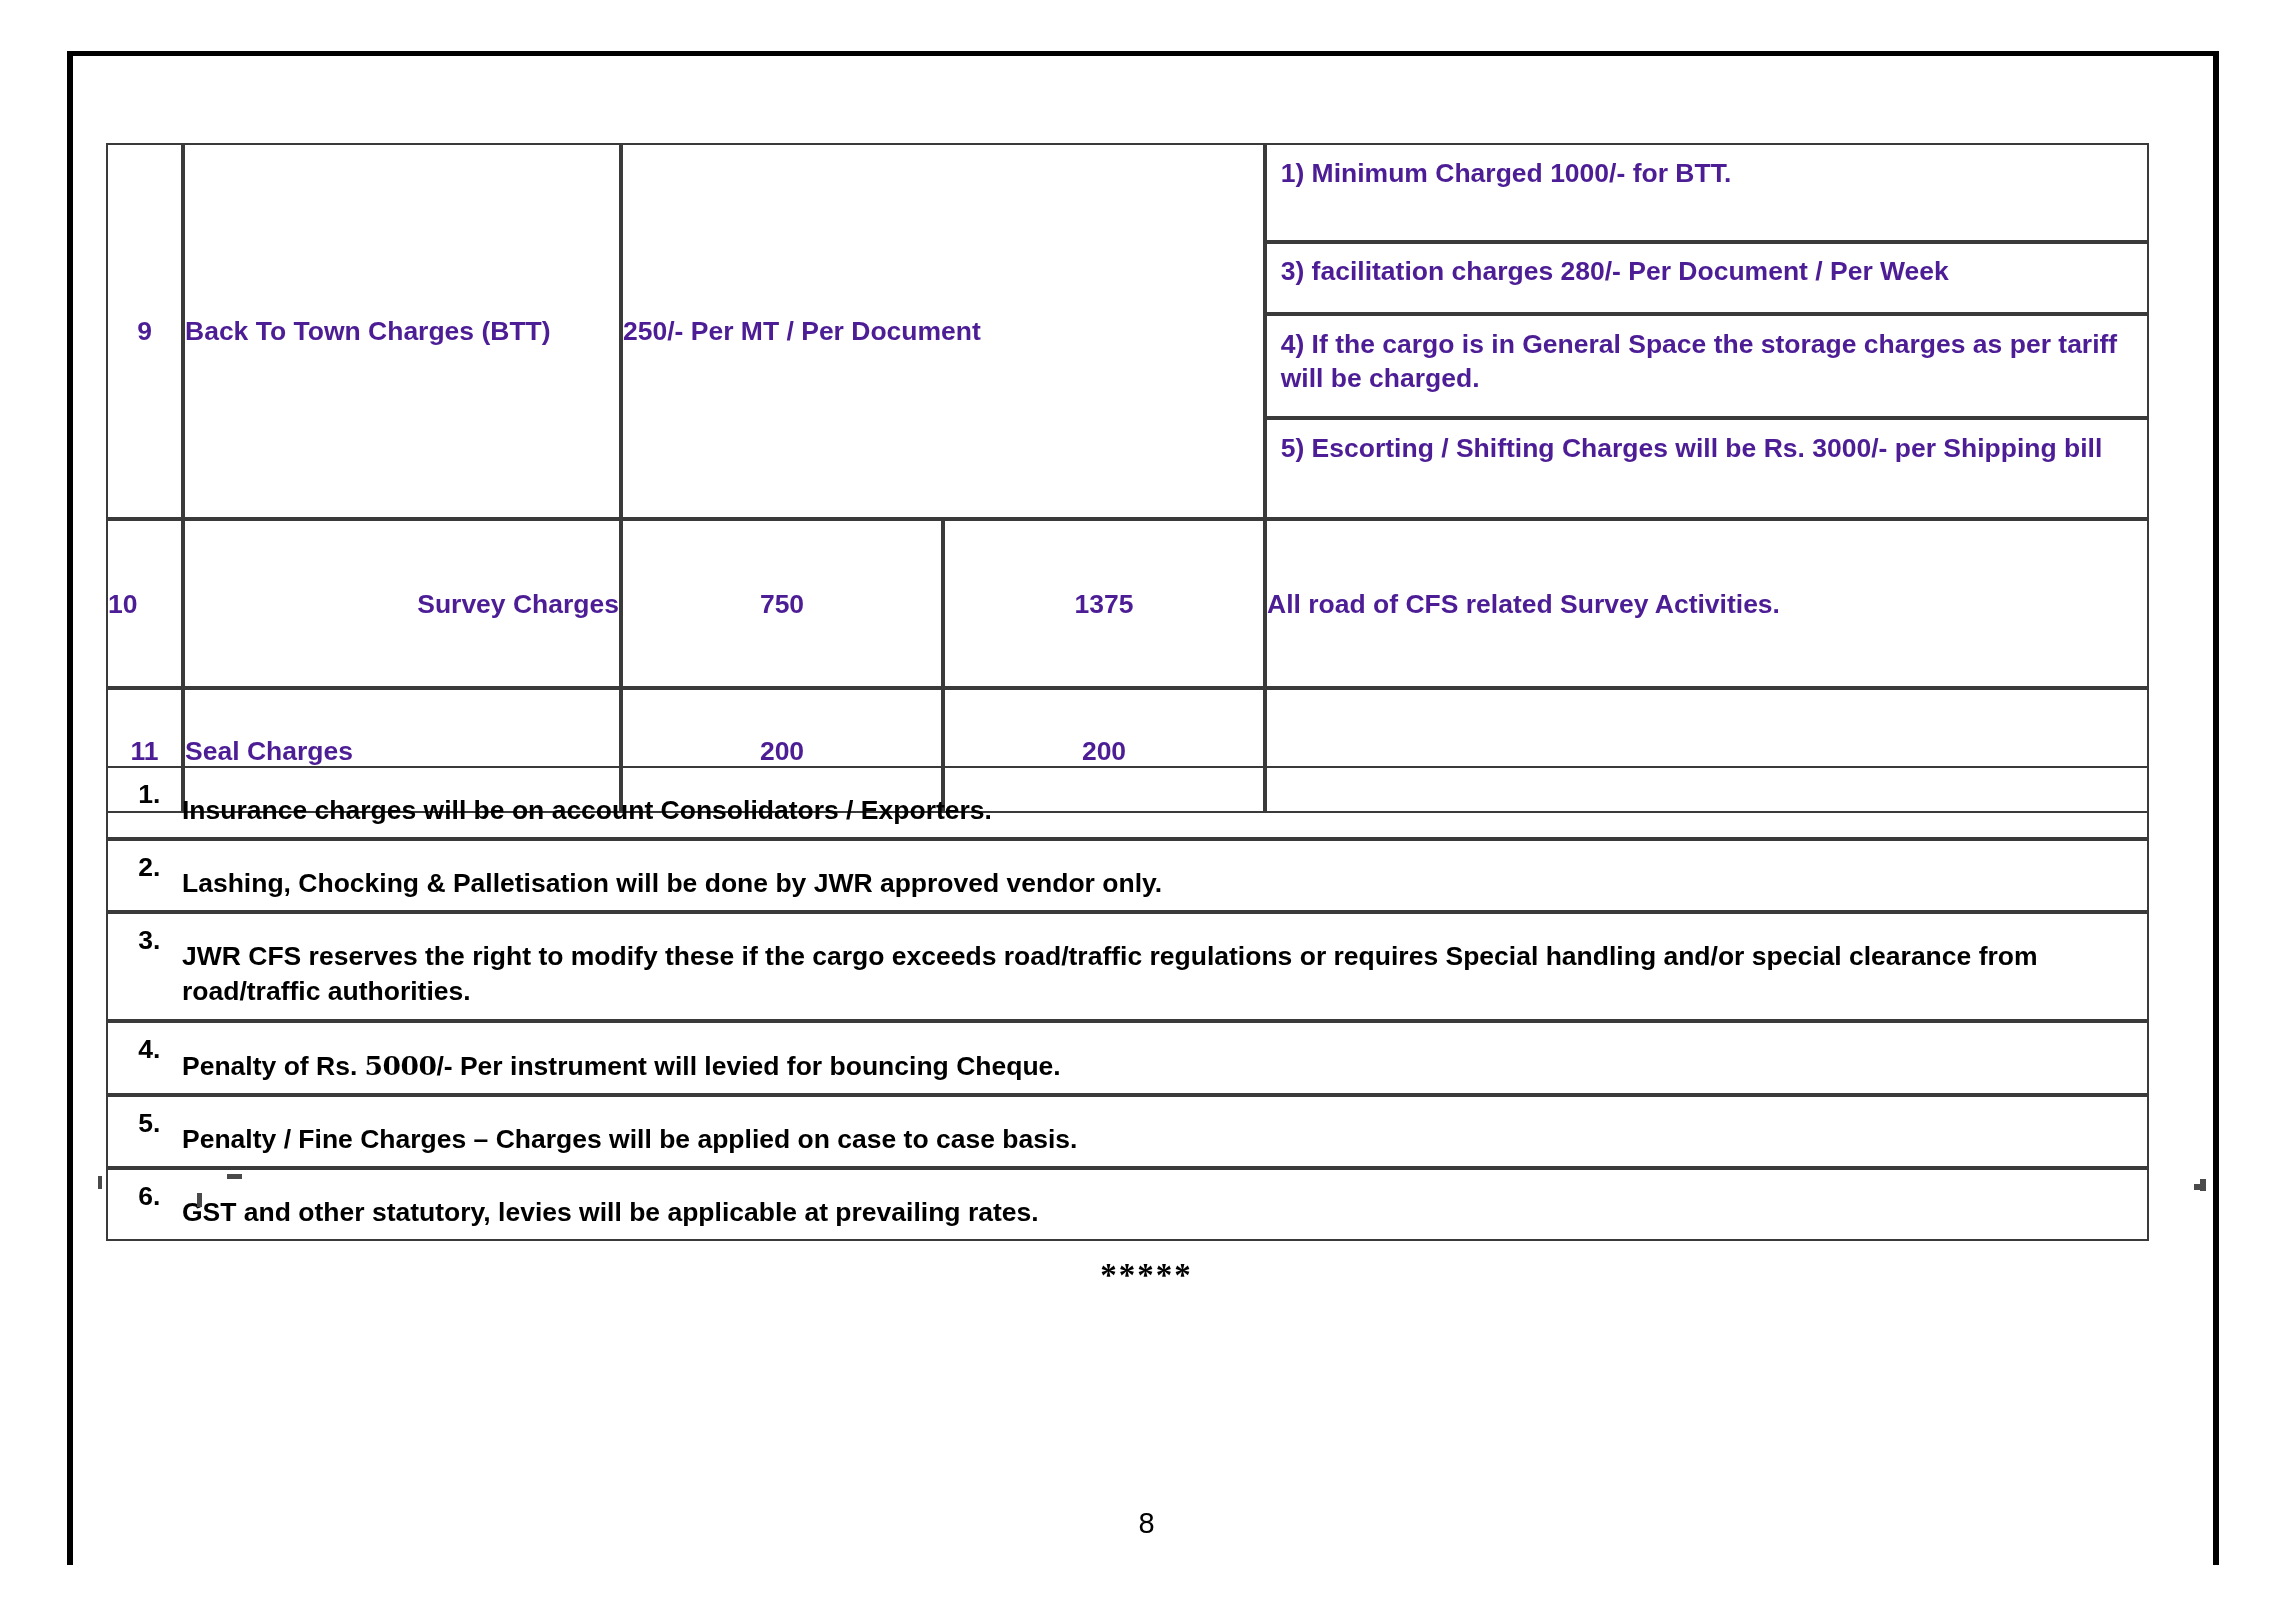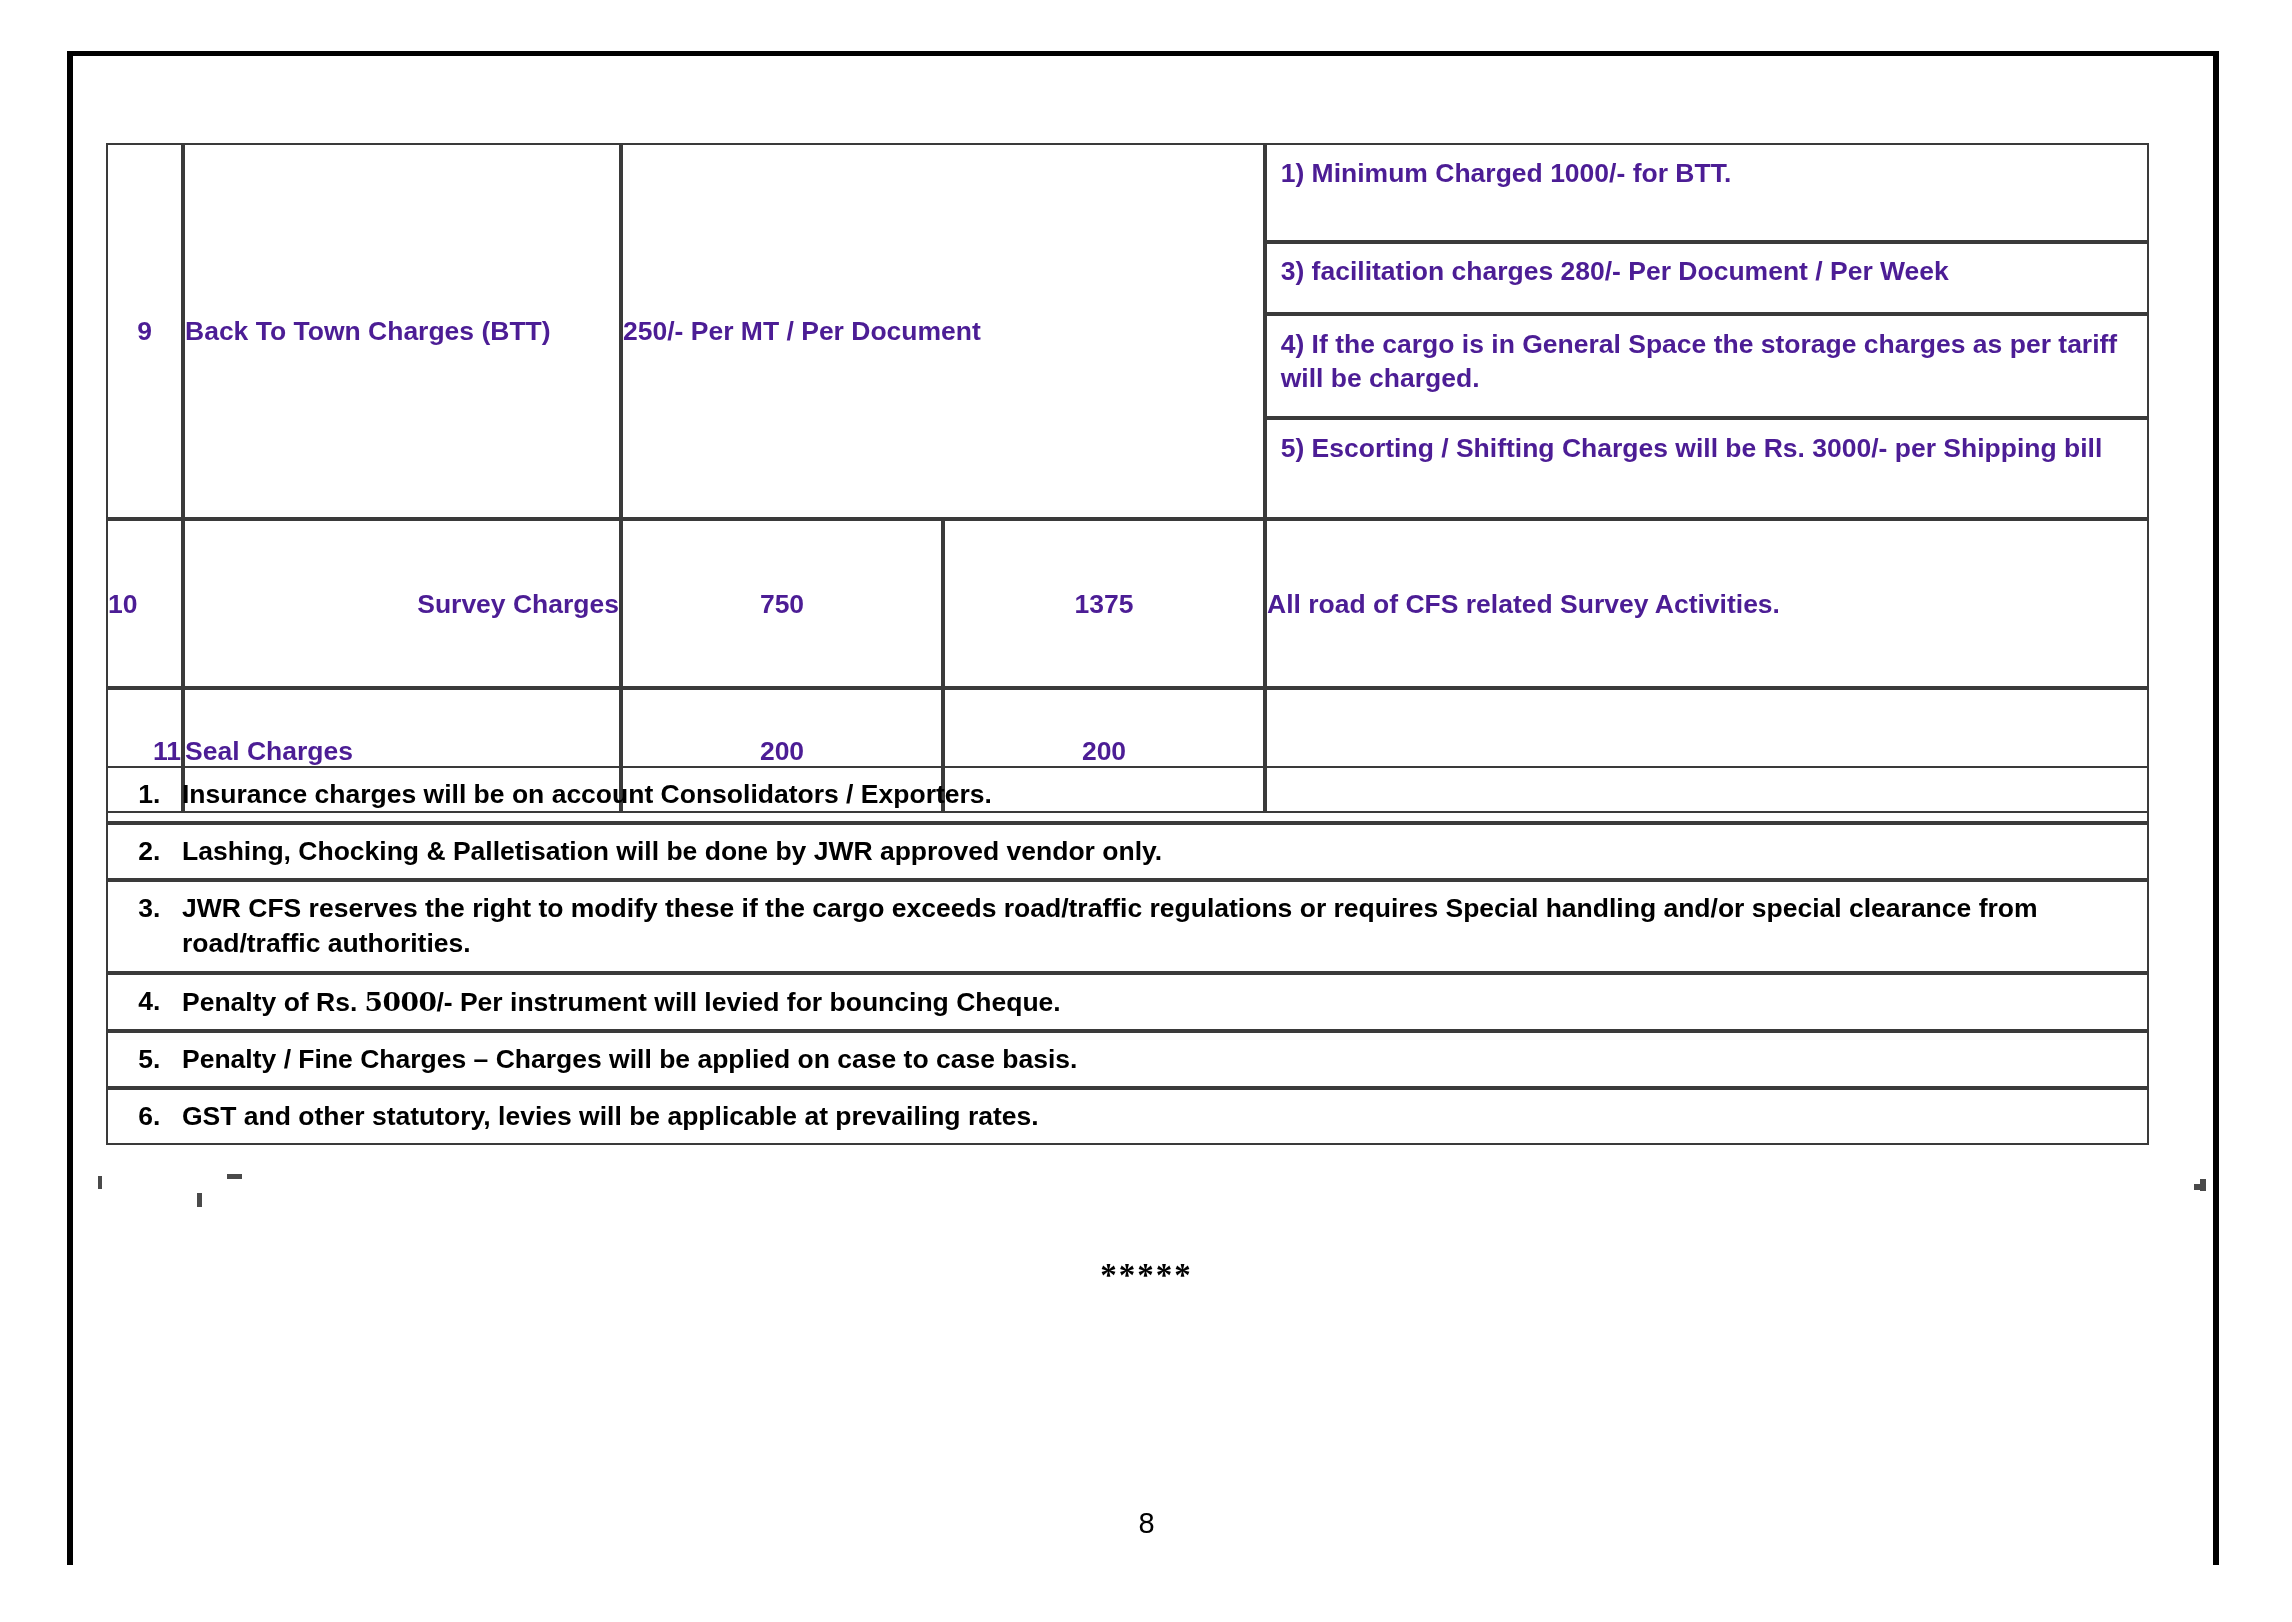--- a/index.html
+++ b/index.html
@@ -55,21 +55,21 @@
   .cell-pad { padding: 9.8px 13.7px; }
 
   .col-sn    { width: 73px; }
   .col-desc  { width: 434px; margin-top: 9px; }
   .col-a     { width: 323px; }
   .col-b     { width: 328px; }
   .col-notes { width: 884px; }
 
   .sn          { text-align: center; }
   .sn-10       { text-align: left; vertical-align: bottom; padding: 0 0 35px 5.9px; }
-  .sn-11       { text-align: right; vertical-align: top; padding-top: 17.6px; margin-left: 40px; }
+  .sn-11       { text-align: center; vertical-align: top; padding-top: 17.6px; margin-left: 40px; }
   .desc        { text-align: left; padding-left: 21.6px; }
   .desc-tight  { text-align: right; padding-left: 5.9px; vertical-align: middle; }
   .amount      { text-align: center; }
   .rate-text   { text-align: left; padding-left: 29px; }
 
   
   .notes-table {
     width: 100%;
     border-collapse: separate;
     border-spacing: 0;
@@ -113,21 +113,21 @@
   .term-inner {
     display: flex;
     align-items: flex-start;
   }
   .term-num {
     flex: 0 0 74px;
     text-align: right;
     padding-right: 21.6px;
     box-sizing: border-box;
   }
-  .term-text { flex: 1 1 auto; }
+  .term-text { flex: 1 1 auto; margin-top: 16px; }
   .oldstyle { font-family: "DejaVu Serif", serif; font-weight: bold; letter-spacing: -0.5px; }
 
   
   .speck { position: absolute; background: #4a4a4a; }
   .speck-a { left: 98px;  top: 1176px; width: 3.9px;  height: 12.7px; }
   .speck-b { left: 197px;  top: 1193px; width: 4.9px;  height: 13.7px; }
   .speck-c { left: 227px;  top: 1174px; width: 14.7px; height: 4.9px;  }
   .speck-d { left: 2200px; top: 1179px; width: 5.9px;  height: 11.8px; }
   .speck-e { left: 2194px; top: 1184px; width: 5.9px;  height: 5.9px;  }
 

